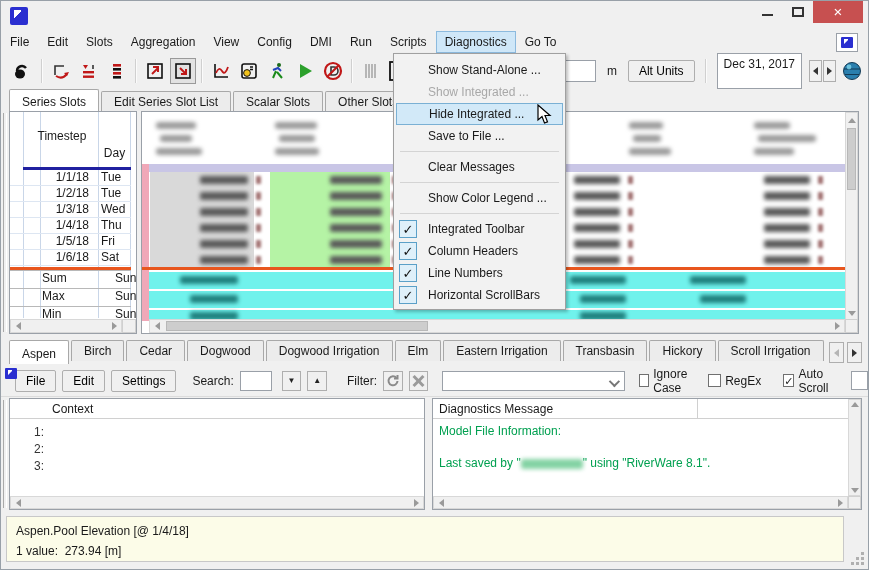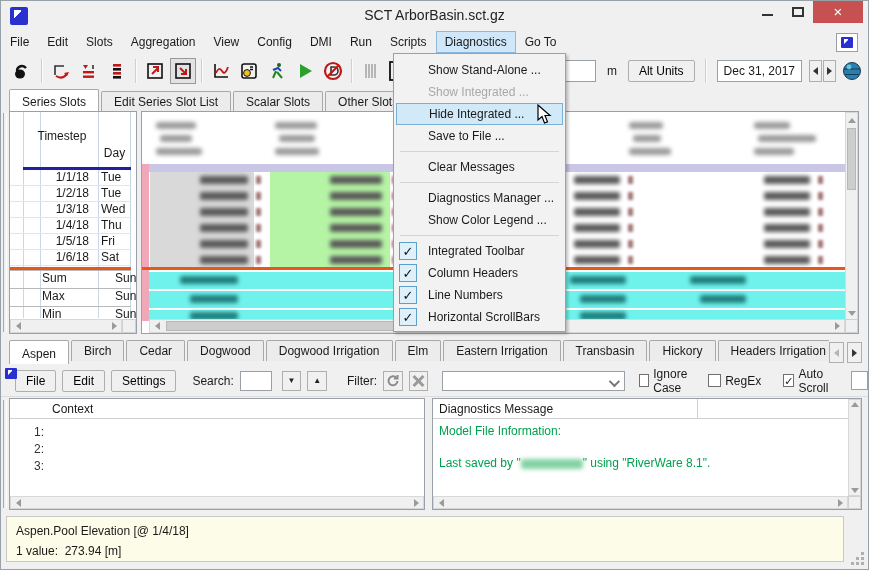--- a/index.html
+++ b/index.html
@@ -38,21 +38,21 @@
              display:flex; align-items:center; padding-left:8px; }
   .tbtn { width:26px; height:26px; margin:0 1px; display:flex; align-items:center; justify-content:center; }
   .tbtn.pressed { background:#e2e2e2; border:1px solid #9a9a9a; }
   .tsep { width:2px; height:24px; border-left:1px solid #d0d0d0; border-right:1px solid #fbfbfb; margin:0 4px; }
   .tb-right { position:absolute; right:6px; top:4px; height:28px; display:flex; align-items:center; gap:6px; }
   .val-input { width:82px; height:22px; border:1px solid #9aa0a8; background:#fff; padding:2px 4px;
                font-family:"Liberation Sans",sans-serif; font-size:12px; }
   .unit-lbl { width:20px; text-align:center; }
   .btn { background:#f0f0f0; border:1px solid #aeaeae; border-radius:2px; padding:3px 10px;
          font-size:12px; line-height:14px; }
-  .date-box { height:22px; border:1px solid #9aa0a8; background:#fff; padding:3px 6px; }
+  .date-box { height:36px; border:1px solid #9aa0a8; background:#fff; padding:3px 6px; }
   .spin { width:13px; height:22px; border:1px solid #aeaeae; background:#f0f0f0;
           display:flex; align-items:center; justify-content:center; margin-left:1px; }
   .tri-l { width:0;height:0;border-top:4px solid transparent;border-bottom:4px solid transparent;border-right:5px solid #333; }
   .tri-r { width:0;height:0;border-top:4px solid transparent;border-bottom:4px solid transparent;border-left:5px solid #333; }
   .tri-l.dis { border-right-color:#b5b5b5; }
 
   
   .slot-tabs { position:absolute; left:8px; top:88px; height:22px; display:flex; align-items:flex-end; }
   .stab { background:#ececec; border:1px solid #a8a8a8; border-bottom:none; border-radius:2px 2px 0 0;
           padding:3px 12px; margin-right:2px; height:20px; }
@@ -157,21 +157,20 @@
   .groove { position:absolute; left:2px; width:4px; border-left:1px solid #a9a9a9; border-right:1px solid #fff; }
   svg { display:block; }
 </style>
 </head>
 <body>
 
 <div id="win">
 
   <div class="titlebar">
     <div class="app-icon"></div>
-    <div class="wtitle">SCT ArborBasin.sct.gz</div>
     <div class="winbtn" style="left:752px;">
         <div class="minbar"></div>
       </div>
     <div class="winbtn" style="left:782px;">
         <div class="maxbox"></div>
       </div>
     <div class="closebtn"><span>×</span></div>
   </div>
 
   <div class="menubar">
@@ -491,21 +490,20 @@
   </div>
 
   <div class="dmenu">
     <div class="mi">Show Stand-Alone ...</div>
     <div class="mi dis">Show Integrated ...</div>
     <div class="mi hl">Hide Integrated ...</div>
     <div class="mi">Save to File ...</div>
     <div class="msep"></div>
     <div class="mi">Clear Messages</div>
     <div class="msep"></div>
-    <div class="mi">Diagnostics Manager ...</div>
     <div class="mi">Show Color Legend ...</div>
     <div class="msep"></div>
     <div class="mi"><span class="mcheck">✓</span><span>Integrated Toolbar</span></div>
     <div class="mi"><span class="mcheck">✓</span><span>Column Headers</span></div>
     <div class="mi"><span class="mcheck">✓</span><span>Line Numbers</span></div>
     <div class="mi"><span class="mcheck">✓</span><span>Horizontal ScrollBars</span></div>
   </div>
 
   <svg class="cursor" width="15" height="21" viewBox="0 0 15 21">
     <path d="M1 1 L1 16 L5 12.5 L7.5 19 L10.5 17.8 L8 11.5 L13 11.5 Z" fill="#fff" stroke="#000" stroke-width="1.2"></path>
@@ -514,21 +512,21 @@
   <div class="obj-tabs">
     <div class="otab active">Aspen</div>
     <div class="otab">Birch</div>
     <div class="otab">Cedar</div>
     <div class="otab">Dogwood</div>
     <div class="otab">Dogwood Irrigation</div>
     <div class="otab">Elm</div>
     <div class="otab">Eastern Irrigation</div>
     <div class="otab">Transbasin</div>
     <div class="otab">Hickory</div>
-    <div class="otab">Headers Irrigation</div>
+    <div class="otab">Scroll Irrigation</div>
 
   </div>
   <div class="tab-scroll" style="right:24px;">
       <div class="tri-l dis"></div>
     </div>
   <div class="tab-scroll" style="right:6px;">
       <div class="tri-r"></div>
     </div>
 
   <div class="dtb">

